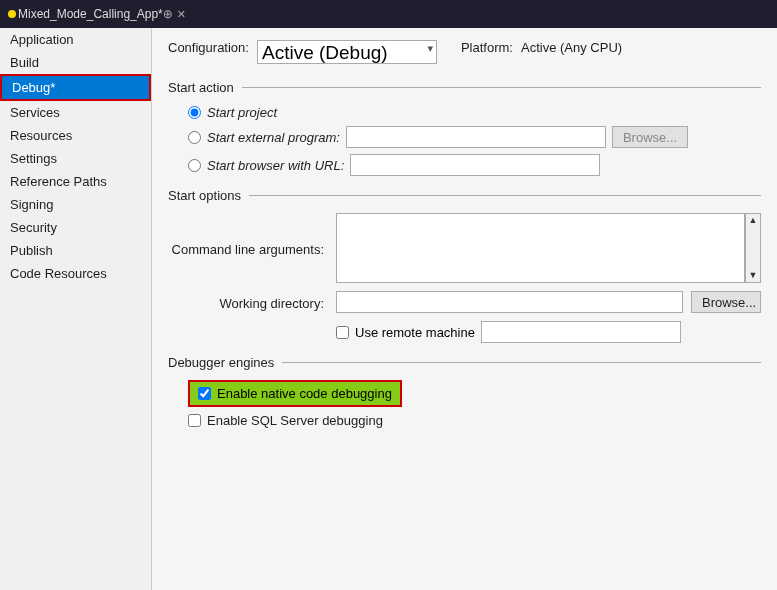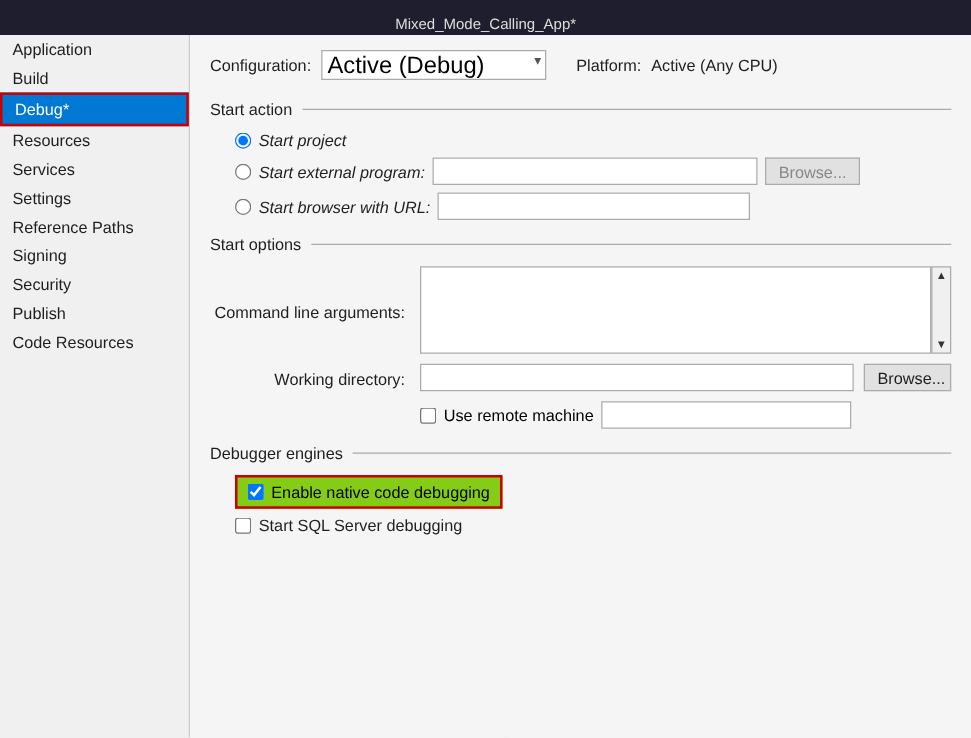--- a/index.html
+++ b/index.html
@@ -13,22 +13,21 @@
     }
 
     
     .title-bar {
       background: #1e1e2e;
       color: #ccc;
       height: 28px;
       display: flex;
       align-items: center;
       padding: 0 8px;
-      gap: 12px;
-      flex-direction: column;
+      gap: 0;
     }
     .title-bar-text {
       font-size: 12px;
       color: #ddd;
     }
     .tab-close {
       font-size: 11px;
       color: #aaa;
       cursor: pointer;
       margin-left: 4px;
@@ -74,21 +73,20 @@
     .content {
       flex: 1;
       background: #f5f5f5;
       padding: 12px 16px;
       overflow-y: auto;
     }
 
     
     .config-row {
       display: flex;
-      align-items: center;
       gap: 8px;
       margin-bottom: 16px;
     }
     .config-label {
       font-size: 13px;
       color: #1e1e1e;
     }
     .config-select {
       width: 180px;
       height: 24px;
@@ -271,22 +269,22 @@
   <span class="title-bar-text" style="font-size:12px;color:#aaa;">⊕</span>
   <span class="tab-close">✕</span>
 </div>
 
 <div class="main-container">
 
   <div class="sidebar">
     <div class="sidebar-item">Application</div>
     <div class="sidebar-item">Build</div>
     <div class="sidebar-item active">Debug*</div>
+    <div class="sidebar-item">Services</div>
     <div class="sidebar-item">Resources</div>
-    <div class="sidebar-item">Services</div>
     <div class="sidebar-item">Settings</div>
     <div class="sidebar-item">Reference Paths</div>
     <div class="sidebar-item">Signing</div>
     <div class="sidebar-item">Security</div>
     <div class="sidebar-item">Publish</div>
     <div class="sidebar-item">Code Resources</div>
   </div>
 
   <div class="content">
 
@@ -369,18 +367,18 @@
     <div style="padding-left: 20px;">
       
       <div class="native-debug-box">
         <input type="checkbox" id="native-debug" checked="" style="">
         <label for="native-debug">Enable native code debugging</label>
       </div>
 
       
       <div class="checkbox-row">
         <input type="checkbox" id="sql-debug" style="">
-        <label for="sql-debug">Start SQL Server debugging</label>
+        <label for="sql-debug">Enable SQL Server debugging</label>
       </div>
     </div>
 
   </div>
 </div>
 
 </body></html>

